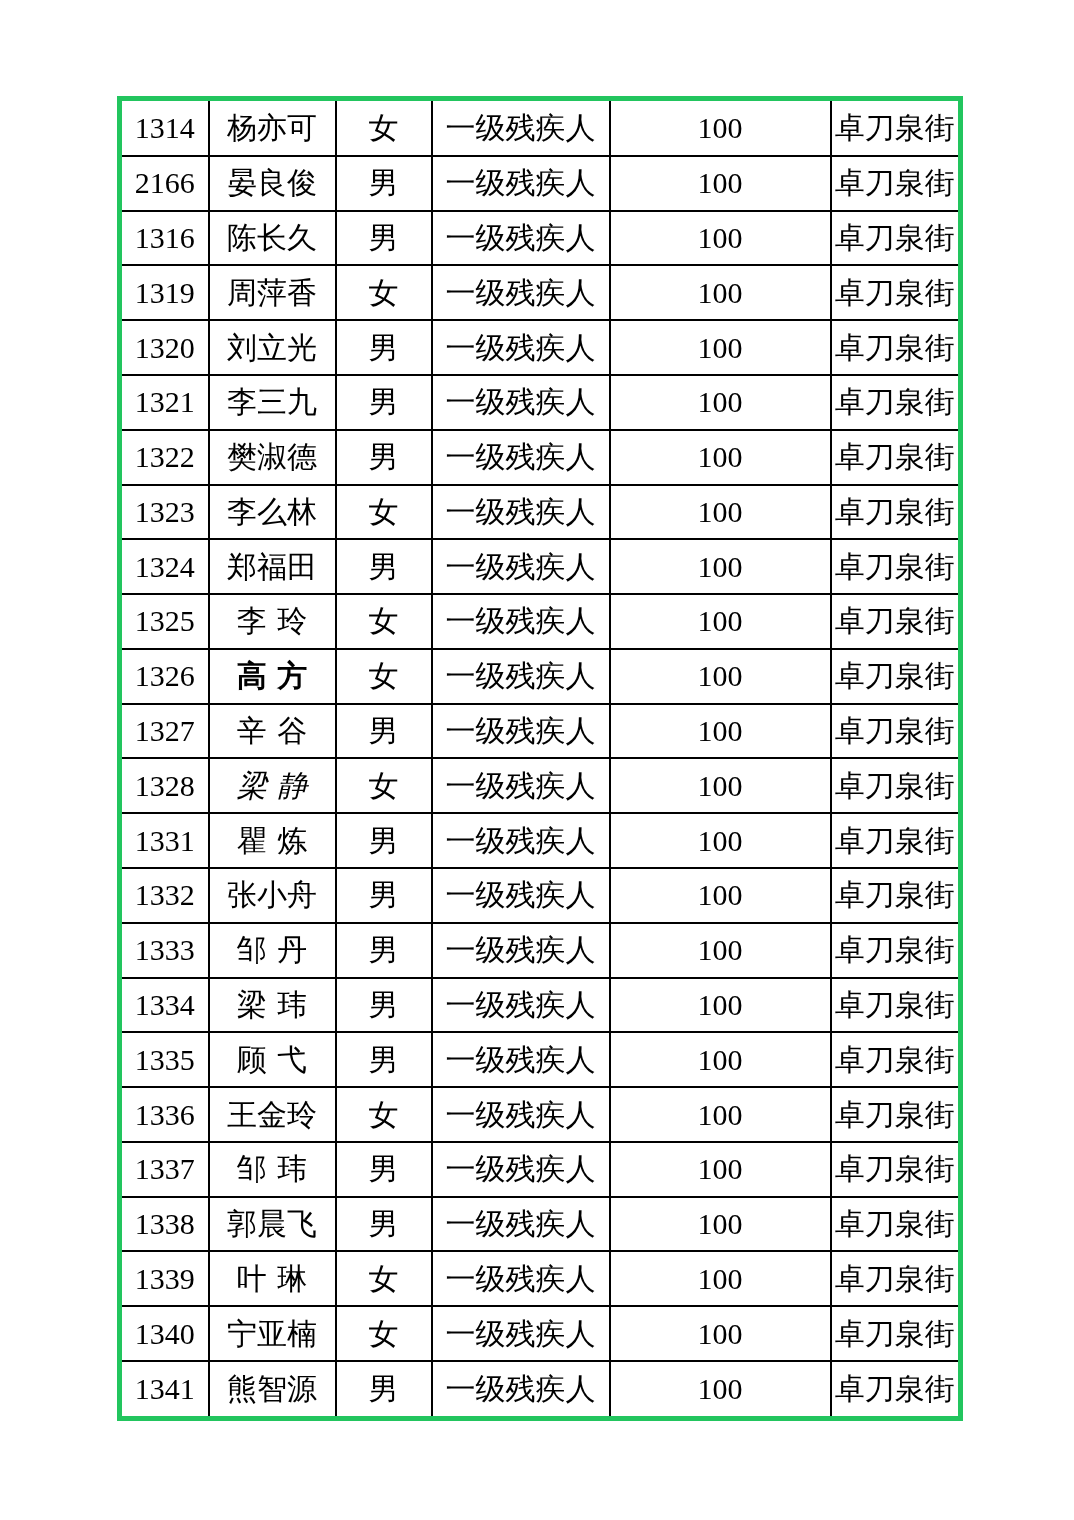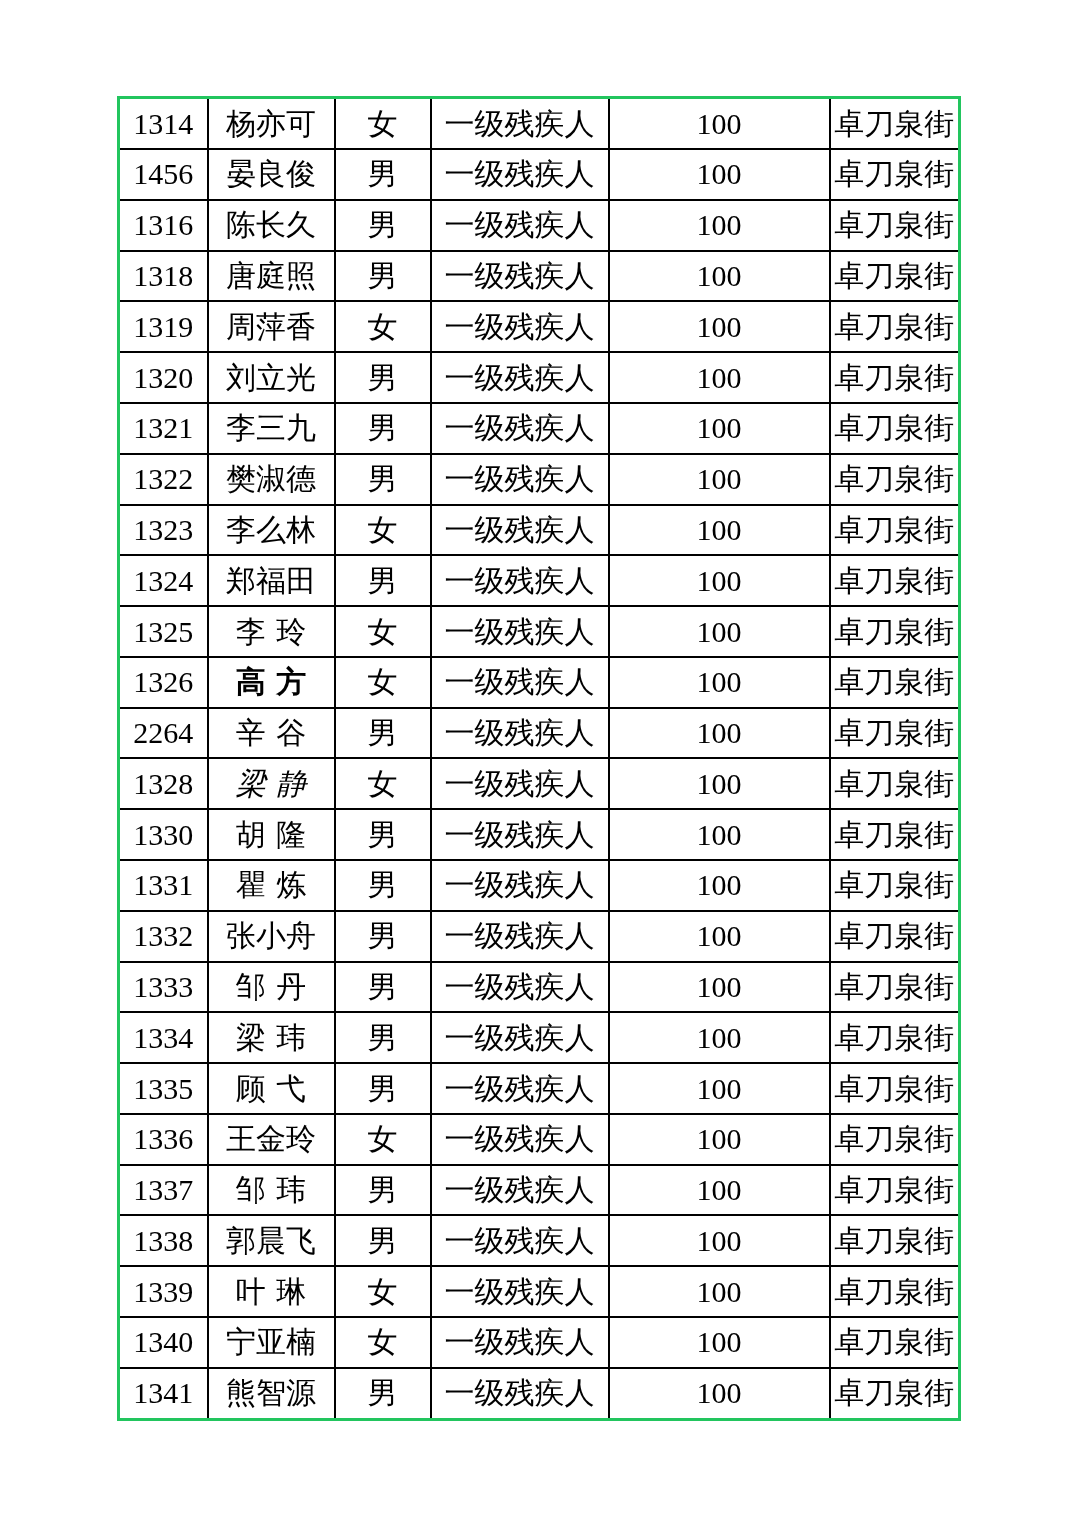--- a/index.html
+++ b/index.html
@@ -17,21 +17,21 @@
     overflow: hidden;
   }
   table.roster {
     position: absolute;
     left: 117px;
     top: 96px;
     width: 841px;
     height: 1325px;
     border-collapse: collapse;
     table-layout: fixed;
-    border: 3px solid #22c55e;
+    border: 5px solid #22c55e;
   }
   table.roster td {
     border: 2px solid #000000;
     text-align: center;
     vertical-align: middle;
     font-size: 30px;
     line-height: 1;
     padding: 0;
     color: #000000;
     white-space: nowrap;
@@ -58,44 +58,36 @@
     <tbody>
         <tr>
           <td class="cell-id">1314</td>
           <td class="cell-name">杨亦可</td>
           <td class="cell-gender">女</td>
           <td class="cell-category">一级残疾人</td>
           <td class="cell-amount">100</td>
           <td class="cell-street">卓刀泉街</td>
         </tr>
         <tr>
-          <td class="cell-id">1456</td>
+          <td class="cell-id">2166</td>
           <td class="cell-name">晏良俊</td>
           <td class="cell-gender">男</td>
           <td class="cell-category">一级残疾人</td>
           <td class="cell-amount">100</td>
           <td class="cell-street">卓刀泉街</td>
         </tr>
         <tr>
           <td class="cell-id">1316</td>
           <td class="cell-name">陈长久</td>
           <td class="cell-gender">男</td>
           <td class="cell-category">一级残疾人</td>
           <td class="cell-amount">100</td>
           <td class="cell-street">卓刀泉街</td>
         </tr>
         <tr>
-          <td class="cell-id">1318</td>
-          <td class="cell-name">唐庭照</td>
-          <td class="cell-gender">男</td>
-          <td class="cell-category">一级残疾人</td>
-          <td class="cell-amount">100</td>
-          <td class="cell-street">卓刀泉街</td>
-        </tr>
-        <tr>
           <td class="cell-id">1319</td>
           <td class="cell-name">周萍香</td>
           <td class="cell-gender">女</td>
           <td class="cell-category">一级残疾人</td>
           <td class="cell-amount">100</td>
           <td class="cell-street">卓刀泉街</td>
         </tr>
         <tr>
           <td class="cell-id">1320</td>
           <td class="cell-name">刘立光</td>
@@ -146,39 +138,31 @@
         </tr>
         <tr>
           <td class="cell-id">1326</td>
           <td class="cell-name" style="letter-spacing: 0.35em; padding-left: 0.35em; font-weight: bold;">高方</td>
           <td class="cell-gender">女</td>
           <td class="cell-category">一级残疾人</td>
           <td class="cell-amount">100</td>
           <td class="cell-street">卓刀泉街</td>
         </tr>
         <tr>
-          <td class="cell-id">2264</td>
+          <td class="cell-id">1327</td>
           <td class="cell-name" style="letter-spacing: 0.35em; padding-left: 0.35em;">辛谷</td>
           <td class="cell-gender">男</td>
           <td class="cell-category">一级残疾人</td>
           <td class="cell-amount">100</td>
           <td class="cell-street">卓刀泉街</td>
         </tr>
         <tr>
           <td class="cell-id">1328</td>
           <td class="cell-name" style="letter-spacing: 0.35em; padding-left: 0.35em; font-style: italic;">梁静</td>
           <td class="cell-gender">女</td>
-          <td class="cell-category">一级残疾人</td>
-          <td class="cell-amount">100</td>
-          <td class="cell-street">卓刀泉街</td>
-        </tr>
-        <tr>
-          <td class="cell-id">1330</td>
-          <td class="cell-name" style="letter-spacing: 0.35em; padding-left: 0.35em;">胡隆</td>
-          <td class="cell-gender">男</td>
           <td class="cell-category">一级残疾人</td>
           <td class="cell-amount">100</td>
           <td class="cell-street">卓刀泉街</td>
         </tr>
         <tr>
           <td class="cell-id">1331</td>
           <td class="cell-name" style="letter-spacing: 0.35em; padding-left: 0.35em;">瞿炼</td>
           <td class="cell-gender">男</td>
           <td class="cell-category">一级残疾人</td>
           <td class="cell-amount">100</td>

